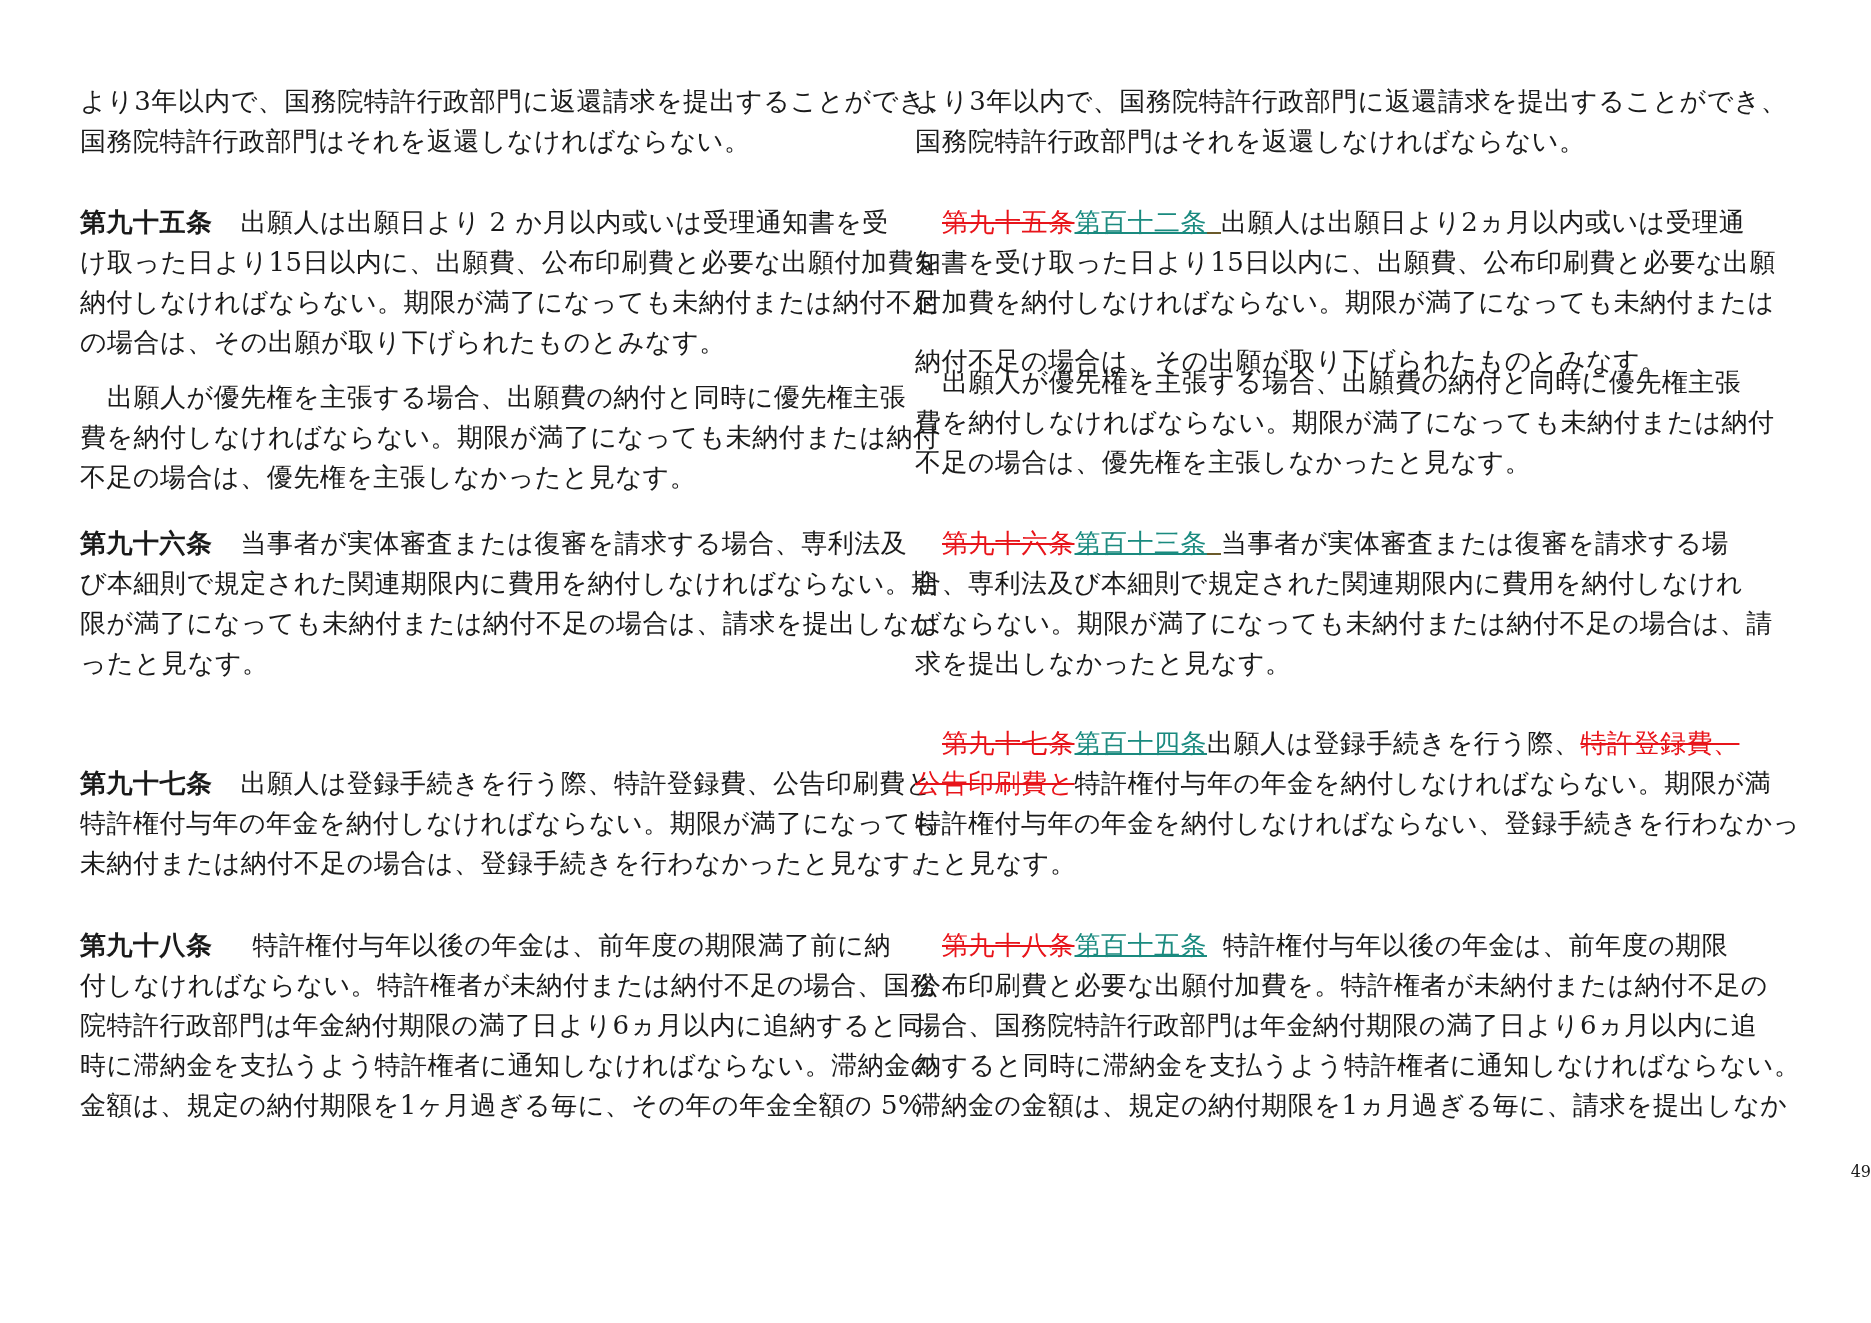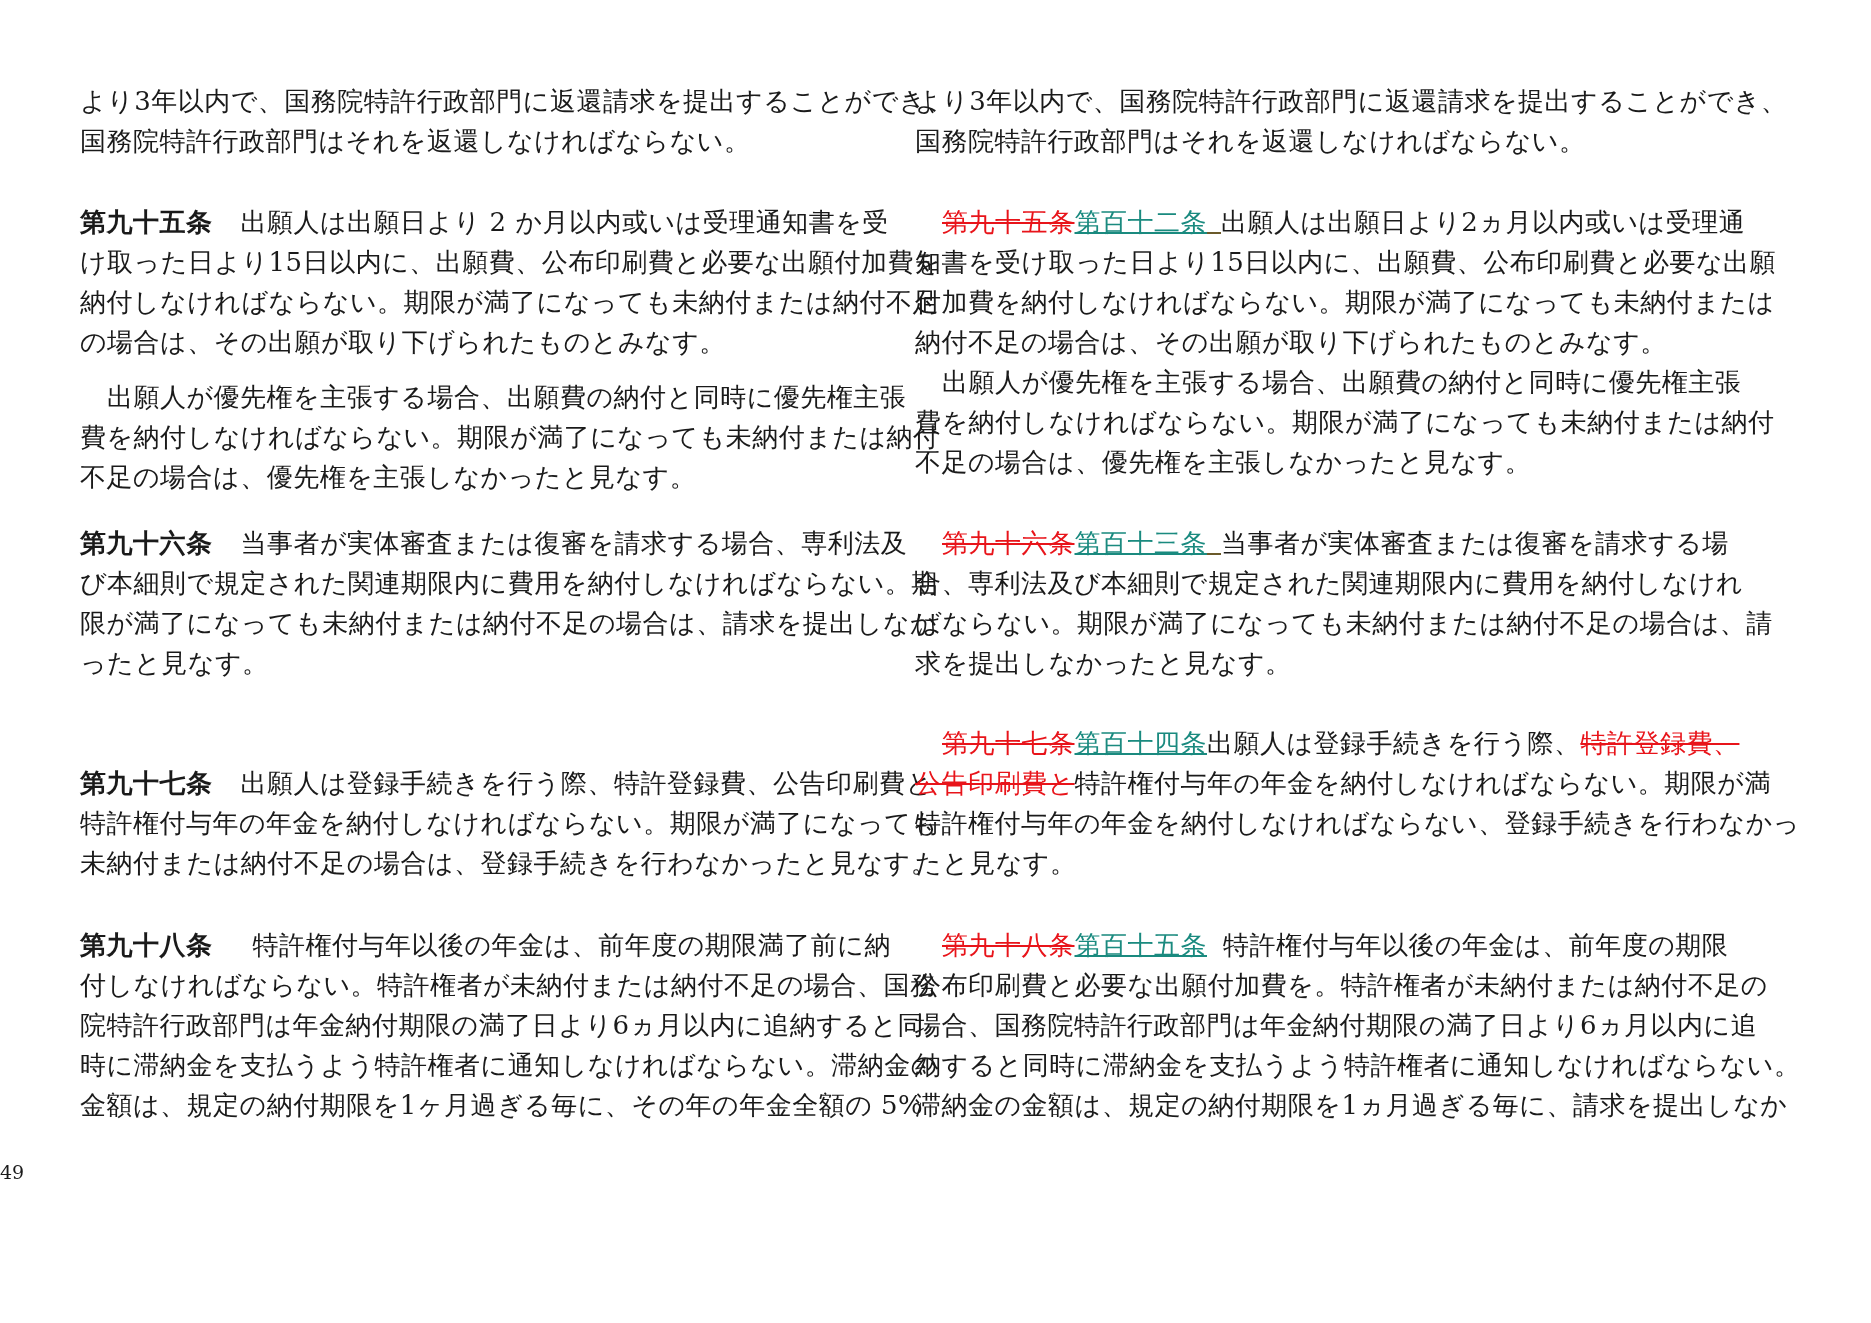--- a/index.html
+++ b/index.html
@@ -8,22 +8,22 @@
   .line { position: absolute; height: 40px; line-height: 40px; font-size: 26px;
           white-space: nowrap; letter-spacing: 0.5px; }
   .left { left: 80px; width: 815px; }
   .right { left: 915px; width: 815px; }
   .justify { text-align: justify; text-align-last: justify; }
   .art-bold { font-family: "DejaVu Sans", "Liberation Sans", sans-serif; font-weight: bold; }
   .del { color: #e8141a; text-decoration: line-through; text-decoration-color: #e8141a; text-decoration-thickness: 2px; }
   .ins { color: #1a8a7f; text-decoration: underline; text-decoration-color: #1a8a7f; text-decoration-thickness: 2px; text-align: center; }
   .ins-pad { display: inline-block; width: 14px; border-bottom: 2px solid #6b5a2a; height: 30px; vertical-align: top; }
   .gap { display: inline-block; }
-  .page-number { position: absolute; left: 0; width: 1871px; top: 1152px; text-align: left;
-                 font-size: 19px; line-height: 40px; font-family: "DejaVu Serif", "Liberation Serif", serif; }
+  .page-number { position: absolute; left: 0; width: 1871px; top: 1152px; text-align: right;
+                 font-size: 16px; line-height: 40px; font-family: "DejaVu Serif", "Liberation Serif", serif; }
 </style>
 </head>
 <body>
 
 <div>
   <div class="line left justify" style="top:81px">より3年以内で、国務院特許行政部門に返還請求を提出することができ、</div>
   <div class="line left" style="top:121px">国務院特許行政部門はそれを返還しなければならない。</div>
 
   <div>
     <div class="line left" style="top:202px">
@@ -68,21 +68,21 @@
 <div>
   <div class="line right justify" style="top:81px">より3年以内で、国務院特許行政部門に返還請求を提出することができ、</div>
   <div class="line right" style="top:121px">国務院特許行政部門はそれを返還しなければならない。</div>
 
   <div>
     <div class="line right" style="top:202px; padding-left:27px; width:788px;">
       <span class="del">第九十五条</span><span class="ins">第百十二条</span><span class="ins-pad"></span><span>出願人は出願日より2ヵ月以内或いは受理通</span>
     </div>
     <div class="line right justify" style="top:242px">知書を受け取った日より15日以内に、出願費、公布印刷費と必要な出願</div>
     <div class="line right justify" style="top:282px">付加費を納付しなければならない。期限が満了になっても未納付または</div>
-    <div class="line right" style="top:322px">納付不足の場合は、その出願が取り下げられたものとみなす。</div>
+    <div class="line right" style="top:341px">納付不足の場合は、その出願が取り下げられたものとみなす。</div>
     <div class="line right" style="top:362px; padding-left:27px; width:788px;">出願人が優先権を主張する場合、出願費の納付と同時に優先権主張</div>
     <div class="line right justify" style="top:402px">費を納付しなければならない。期限が満了になっても未納付または納付</div>
     <div class="line right" style="top:442px">不足の場合は、優先権を主張しなかったと見なす。</div>
   </div>
 
   <div>
     <div class="line right" style="top:523px; padding-left:27px; width:788px;">
       <span class="del">第九十六条</span><span class="ins">第百十三条</span><span class="ins-pad"></span><span>当事者が実体審査または復審を請求する場</span>
     </div>
     <div class="line right justify" style="top:563px">合、専利法及び本細則で規定された関連期限内に費用を納付しなけれ</div>

